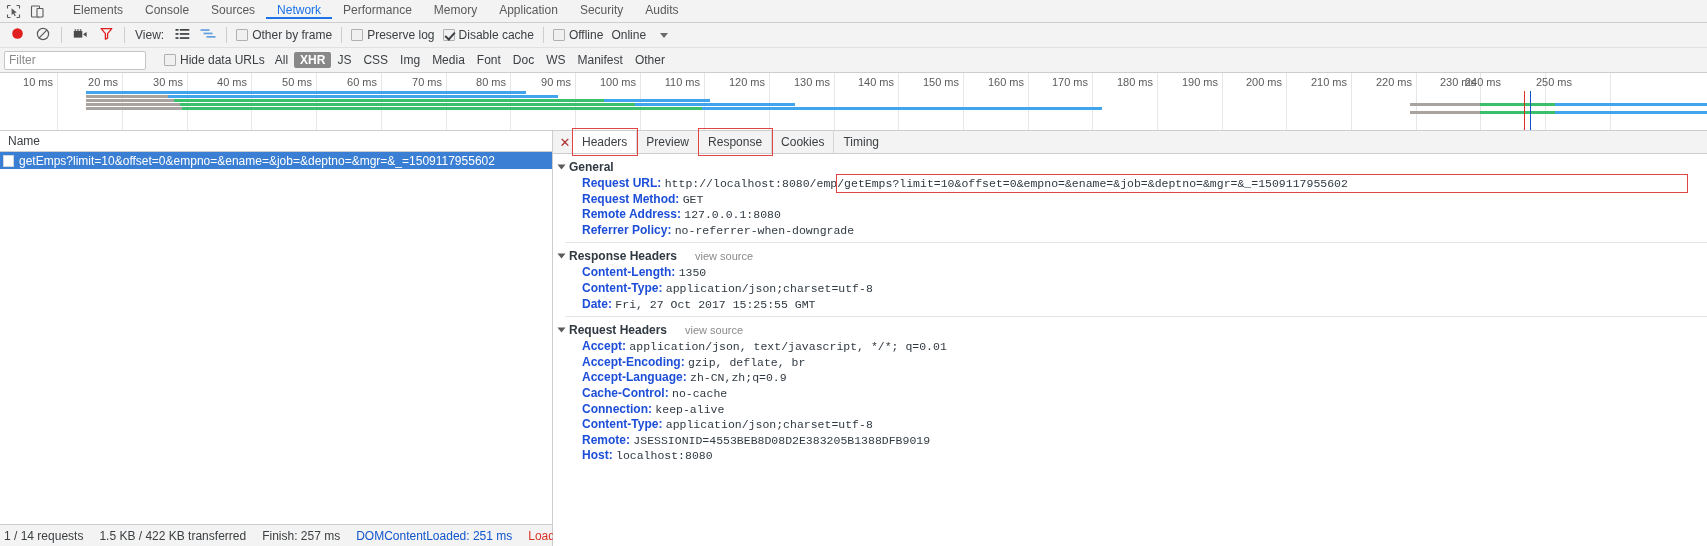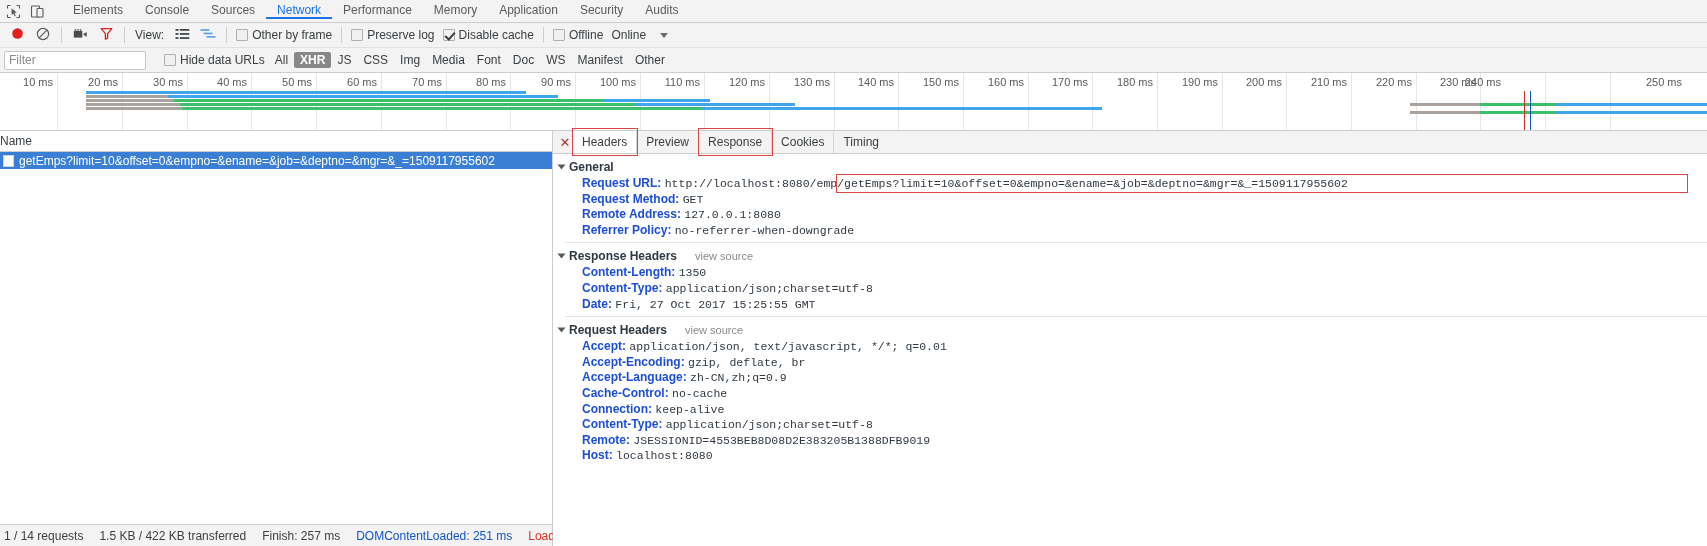--- a/index.html
+++ b/index.html
@@ -157,21 +157,21 @@
     display: flex; flex-direction: column;
     border-right: 1px solid #cdcdcd;
     background: #fff;
     min-height: 0;
   }
   .lp-header {
     height: 21px;
     display: flex; align-items: center;
     border-bottom: 1px solid #cdcdcd;
     background: #ffffff;
-    padding-left: 0;
+    padding-left: 8px;
     font-size: 12px; color: #3c4043;
     flex: none;
   }
   .lp-rows { flex: 1 1 auto; overflow: hidden; background: #fff; }
   .req-row {
     height: 17px;
     display: flex; align-items: center;
     background: #3b7fd4;
     color: #ffffff;
     font-size: 12px;
@@ -490,21 +490,21 @@
         <div class="ov-ticklabel" style="left: 1286px;">200 ms</div>
         <div class="ov-tick" style="left: 1351px;"></div>
         <div class="ov-ticklabel" style="left: 1351px;">210 ms</div>
         <div class="ov-tick" style="left: 1416px;"></div>
         <div class="ov-ticklabel" style="left: 1416px;">220 ms</div>
         <div class="ov-tick" style="left: 1480px;"></div>
         <div class="ov-ticklabel" style="left: 1480px;">230 ms</div>
         <div class="ov-tick" style="left: 1545px;"></div>
         <div class="ov-ticklabel" style="left: 1505px;">240 ms</div>
         <div class="ov-tick" style="left: 1610px;"></div>
-        <div class="ov-ticklabel" style="left: 1686px;">250 ms</div>
+        <div class="ov-ticklabel" style="left: 1576px;">250 ms</div>
         <div class="ov-band" style="left: 86px; top: 18px; width: 440px; background: rgb(65, 165, 238);"></div>
         <div class="ov-band" style="left: 86px; top: 22px; width: 1px; background: rgb(65, 165, 238);"></div>
         <div class="ov-band" style="left: 86px; top: 22px; width: 82px; background: rgb(168, 163, 158);"></div>
         <div class="ov-band" style="left: 168px; top: 22px; width: 390px; background: rgb(65, 165, 238);"></div>
         <div class="ov-band" style="left: 86px; top: 26px; width: 88px; background: rgb(168, 163, 158);"></div>
         <div class="ov-band" style="left: 174px; top: 26px; width: 430px; background: rgb(58, 192, 106);"></div>
         <div class="ov-band" style="left: 604px; top: 26px; width: 106px; background: rgb(65, 165, 238);"></div>
         <div class="ov-band" style="left: 86px; top: 30px; width: 94px; background: rgb(168, 163, 158);"></div>
         <div class="ov-band" style="left: 180px; top: 30px; width: 455px; background: rgb(58, 192, 106);"></div>
         <div class="ov-band" style="left: 635px; top: 30px; width: 160px; background: rgb(65, 165, 238);"></div>

